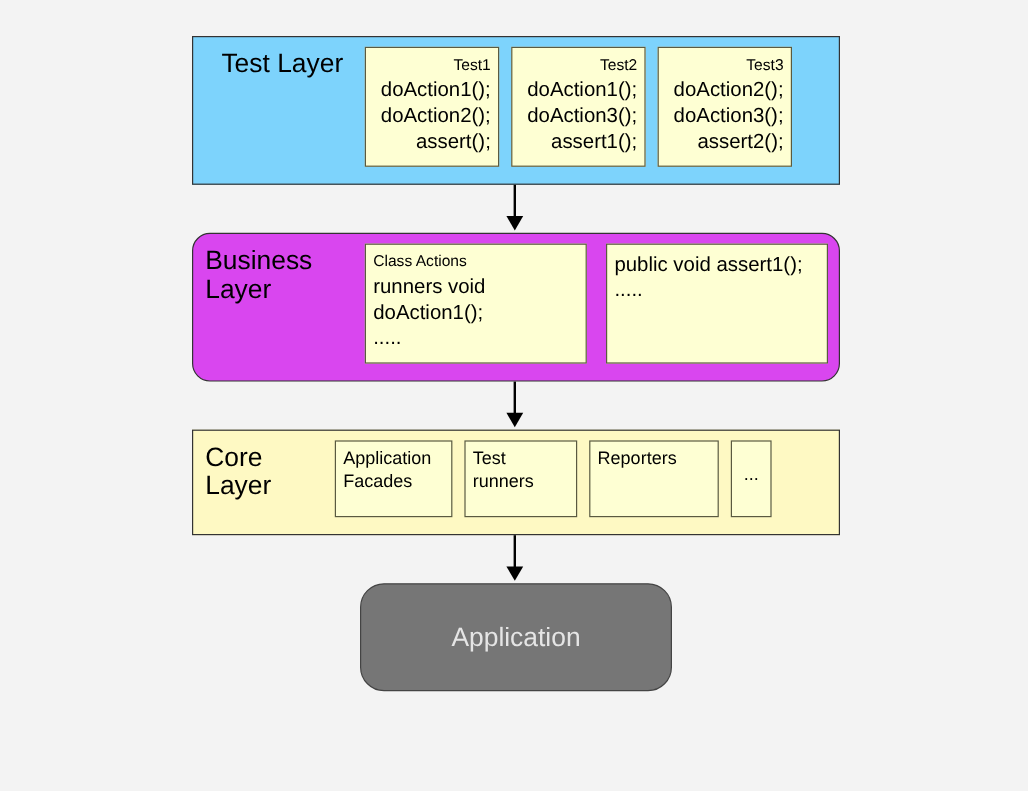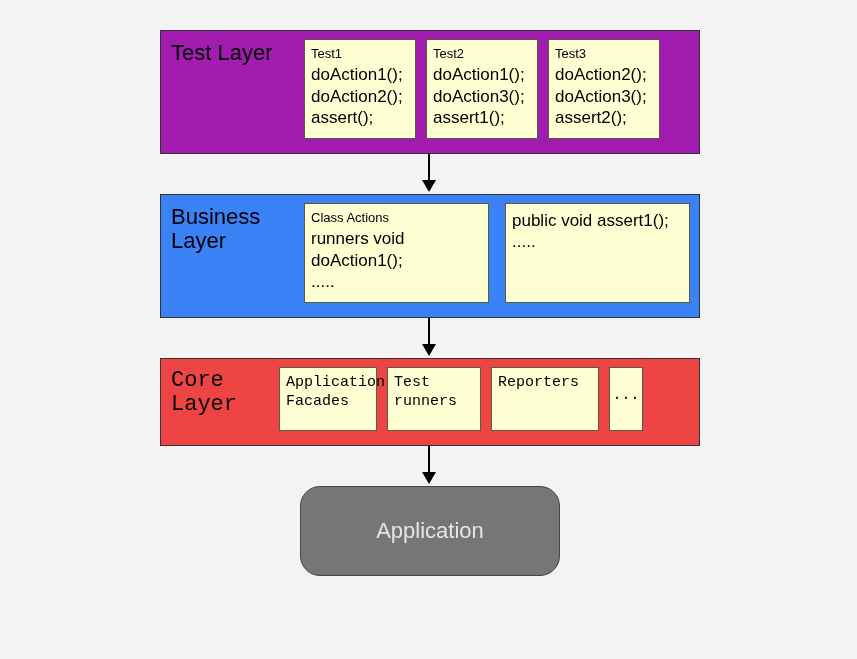--- a/index.html
+++ b/index.html
@@ -67,23 +67,23 @@
     position: absolute;
     left: calc(49.6% - 6px);
     top: 26px;
     width: 0;
     height: 0;
     border-left: 7px solid transparent;
     border-right: 7px solid transparent;
     border-top: 12px solid #000;
   }
   
-  .test-layer { background: #a21caf; }
-  .business-layer { background: #3b82f6; }
-  .core-layer { background: #ef4444; font-family: Liberation Mono, monospace; }
+  .test-layer { background: #7dd3fc; text-align: right; }
+  .business-layer { background: #d946ef; border-radius: 15px; }
+  .core-layer { background: #fef9c3; }
   
   .test-layer .box { width: 112px; min-height: 76px; }
   .business-layer .box { width: 185px; min-height: 66px; }
   .business-layer .boxes { gap: 16px; }
   .core-layer .box { min-height: 64px; font-size: 15px; }
   .core-layer .box-title { font-size: 15px; }
   .core-layer .boxes { gap: 10px; align-items: stretch; }
   .core-layer .layer-title { width: 90px; flex: 0 0 90px; }
   .core-w1 { width: 98px; }
   .core-w2 { width: 94px; }

